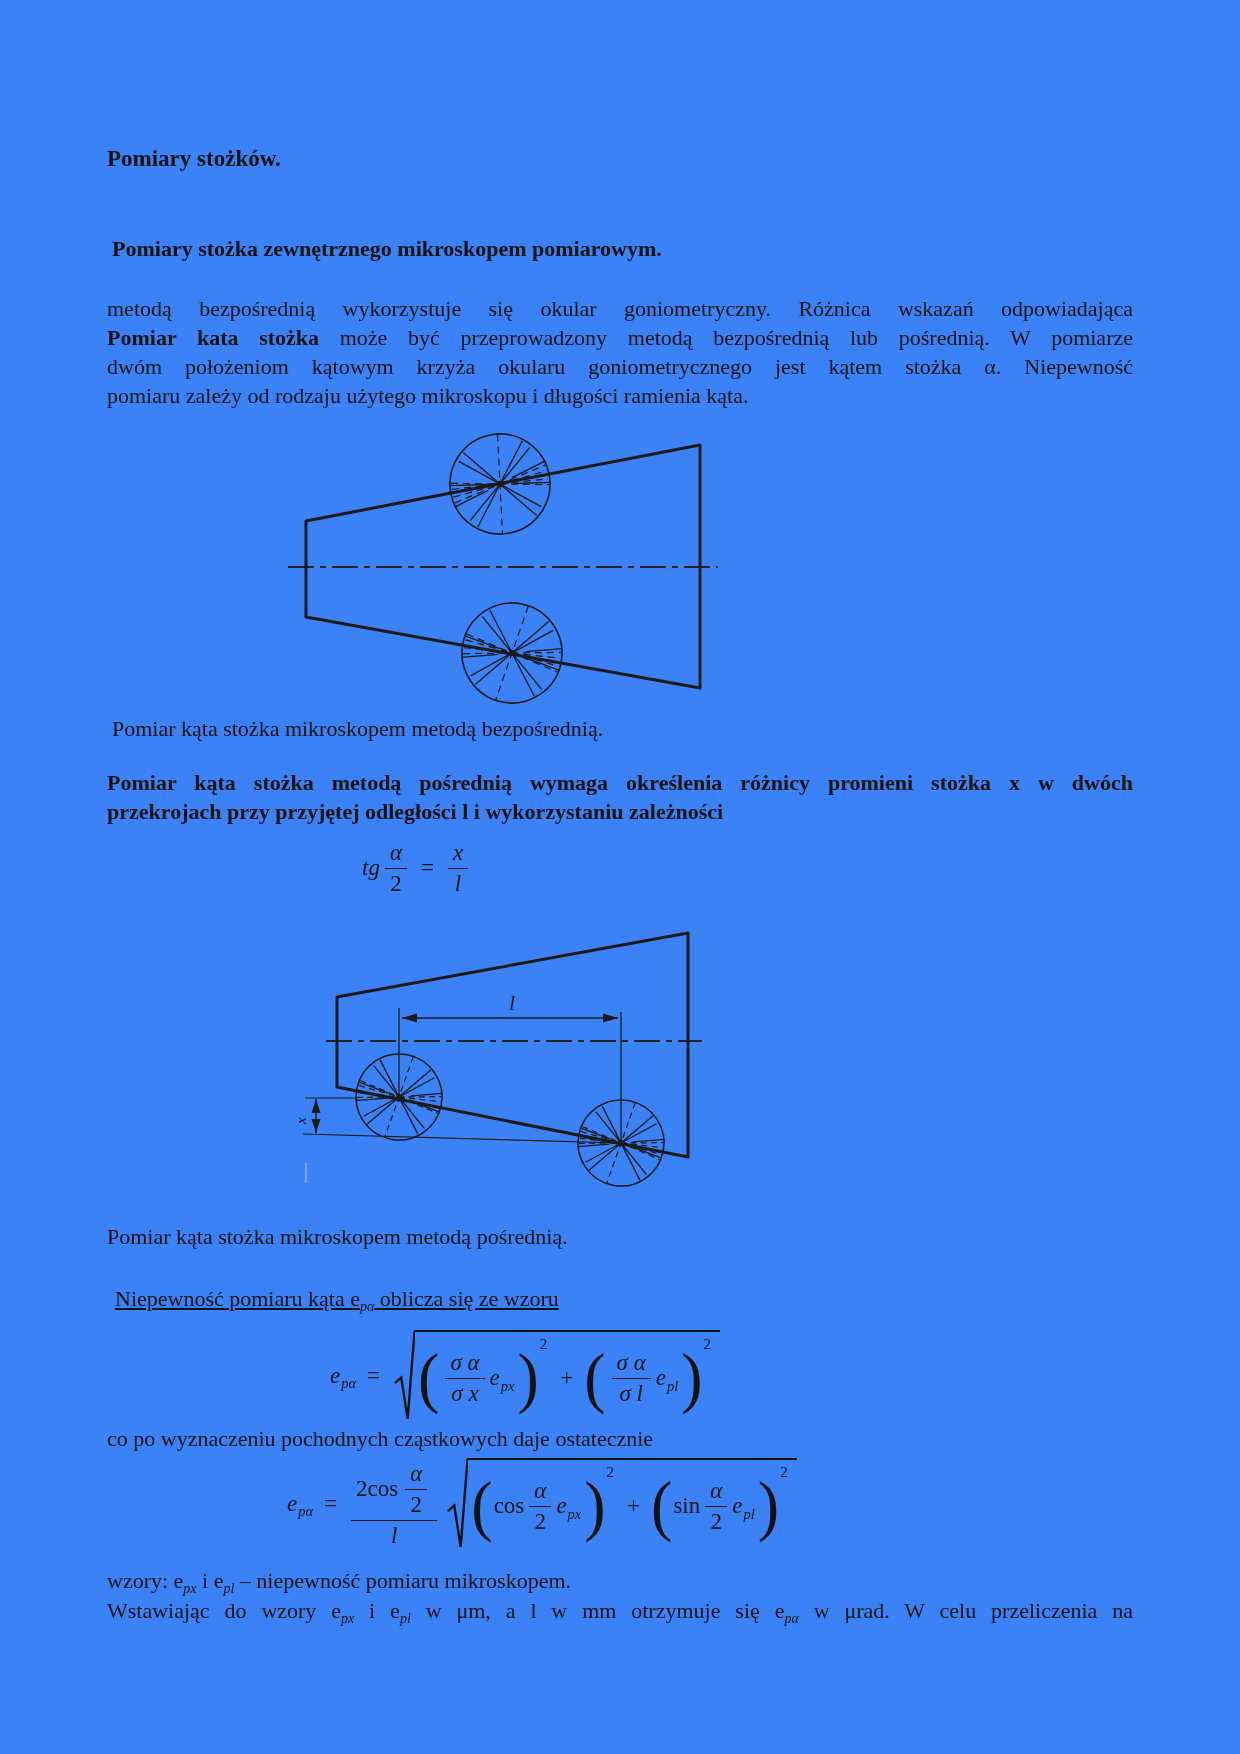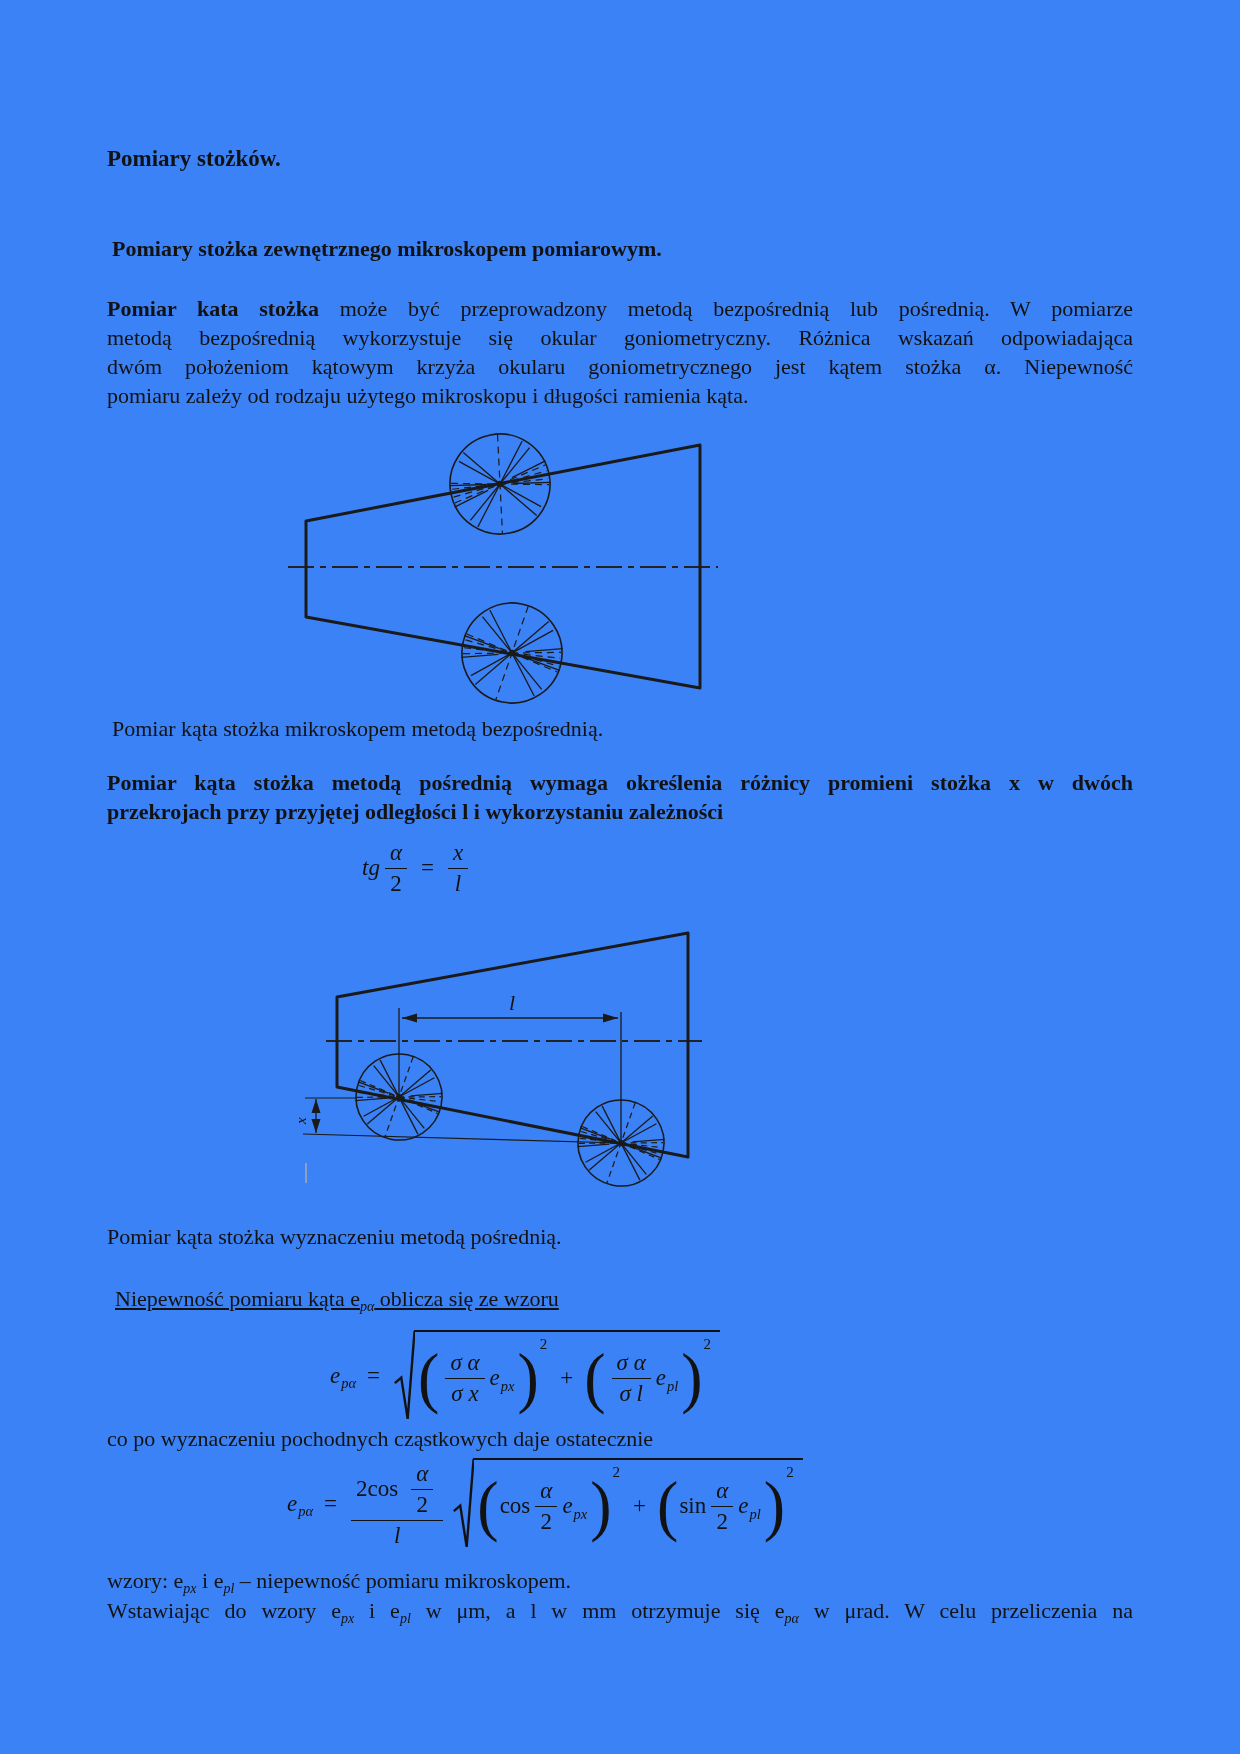--- a/index.html
+++ b/index.html
@@ -16,41 +16,41 @@
 
   
   .formula { display:flex; align-items:center; font-size:23px; font-style:normal; }
   .it { font-style:italic; }
   .upright { font-style:normal; }
   .feq { margin:0 9px; }
   .fplus { margin:0 10px; }
   .frac { display:inline-flex; flex-direction:column; align-items:center; line-height:1.05; margin:0 5px; }
   .frac > .num { border-bottom:1.7px solid #121212; padding:1px 5px 3px; display:inline-flex; align-items:center; justify-content:center; }
   .frac > .den { padding:3px 5px 0; }
-  .numrow { gap:8px; }
+  .numrow { gap:2px; }
   .fsub { font-size:14.5px; font-style:italic; display:inline-block; transform:translateY(8px); margin:0 2px 0 1px; }
   .sqrt { display:flex; align-items:stretch; margin-left:4px; }
   .sqrt-glyph { width:22px; flex:0 0 22px; align-self:stretch; margin-right:-1px; }
   .sqrt-body { border-top:2.2px solid #121212; display:flex; align-items:center; padding:7px 6px 4px 3px; }
   .paren { font-style:normal; font-size:64px; line-height:0.82; font-weight:400; margin:0 1px; transform:scaleY(1.05); }
   .exp { font-style:normal; font-size:15px; align-self:flex-start; margin:-3px 3px 0 0; }
   svg text { font-family:"Liberation Serif", serif; }
 </style>
 </head>
 <body>
 
 <div class="page">
 
   <div class="abs bold" style="left:107px; top:146px; font-size:23px;">Pomiary stożków.</div>
 
   <div class="abs bold" style="left:112px; top:236px; font-size:22px;text-align:center;">Pomiary stożka zewnętrznego mikroskopem pomiarowym.</div>
 
   <div class="abs body-text" style="left:107px; top:294px; width:1026px;">
+    <div class="jline">metodą bezpośrednią wykorzystuje się okular goniometryczny. Różnica wskazań odpowiadająca</div>
     <div class="jline"><span class="bold">Pomiar kata stożka</span><span> może być przeprowadzony metodą bezpośrednią lub pośrednią. W pomiarze</span></div>
-    <div class="jline">metodą bezpośrednią wykorzystuje się okular goniometryczny. Różnica wskazań odpowiadająca</div>
     <div class="jline">dwóm położeniom kątowym krzyża okularu goniometrycznego jest kątem stożka α. Niepewność</div>
     <div class="lline">pomiaru zależy od rodzaju użytego mikroskopu i długości ramienia kąta.</div>
   </div>
 
   <svg class="abs" style="left:280px; top:426px;" width="448" height="288" viewBox="280 426 448 288">
     <defs>
       <g id="ret-a">
         <circle cx="0" cy="0" r="50" fill="none" stroke="#1a1a1a" stroke-width="1.6"></circle>
         <g stroke="#1a1a1a" stroke-width="1.3">
           <line x1="-36" y1="30" x2="36" y2="-30"></line>
@@ -137,21 +137,21 @@
     <polygon points="316,1099 311.5,1113 320.5,1113" fill="#1a1a1a"></polygon>
     <polygon points="316,1133 311.5,1119 320.5,1119" fill="#1a1a1a"></polygon>
     <line x1="303" y1="1134" x2="621" y2="1143" stroke="#1a1a1a" stroke-width="1.2"></line>
     <text transform="translate(306,1124) rotate(-90)" font-size="15" font-style="italic" fill="#121212">x</text>
     <line x1="306" y1="1163" x2="306" y2="1183" stroke="#aaaaaa" stroke-width="1.5"></line>
 
     <use href="#ret-b" transform="translate(399,1097) rotate(11.3) scale(0.86)"></use>
     <use href="#ret-b" transform="translate(621,1143) rotate(11.3) scale(0.86)"></use>
   </svg>
 
-  <div class="abs body-text lline" style="left:107px; top:1222px;">Pomiar kąta stożka wyznaczeniu metodą pośrednią.</div>
+  <div class="abs body-text lline" style="left:107px; top:1222px;">Pomiar kąta stożka mikroskopem metodą pośrednią.</div>
 
   <div class="abs body-text lline" style="left:115px; top:1284px;text-decoration:underline;">
     <span>Niepewność pomiaru kąta e</span><span class="tsub it">pα</span><span> oblicza się ze wzoru</span>
   </div>
 
   <div class="formula abs" style="left:330px; top:1330px;">
     <span class="it">e</span>
       <span class="fsub">pα</span>
     <span class="feq">=</span>
     <div class="sqrt">

